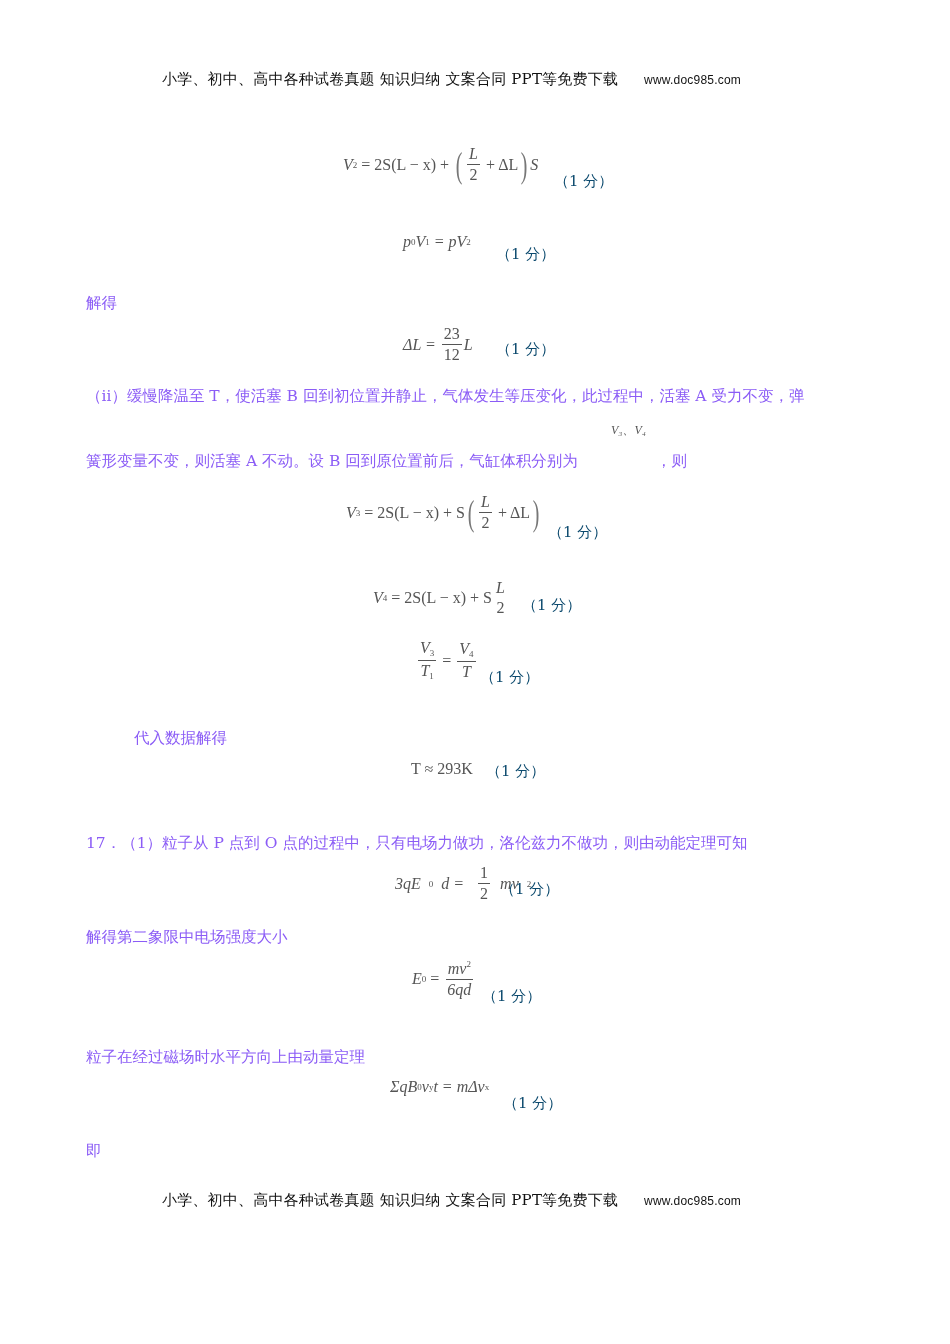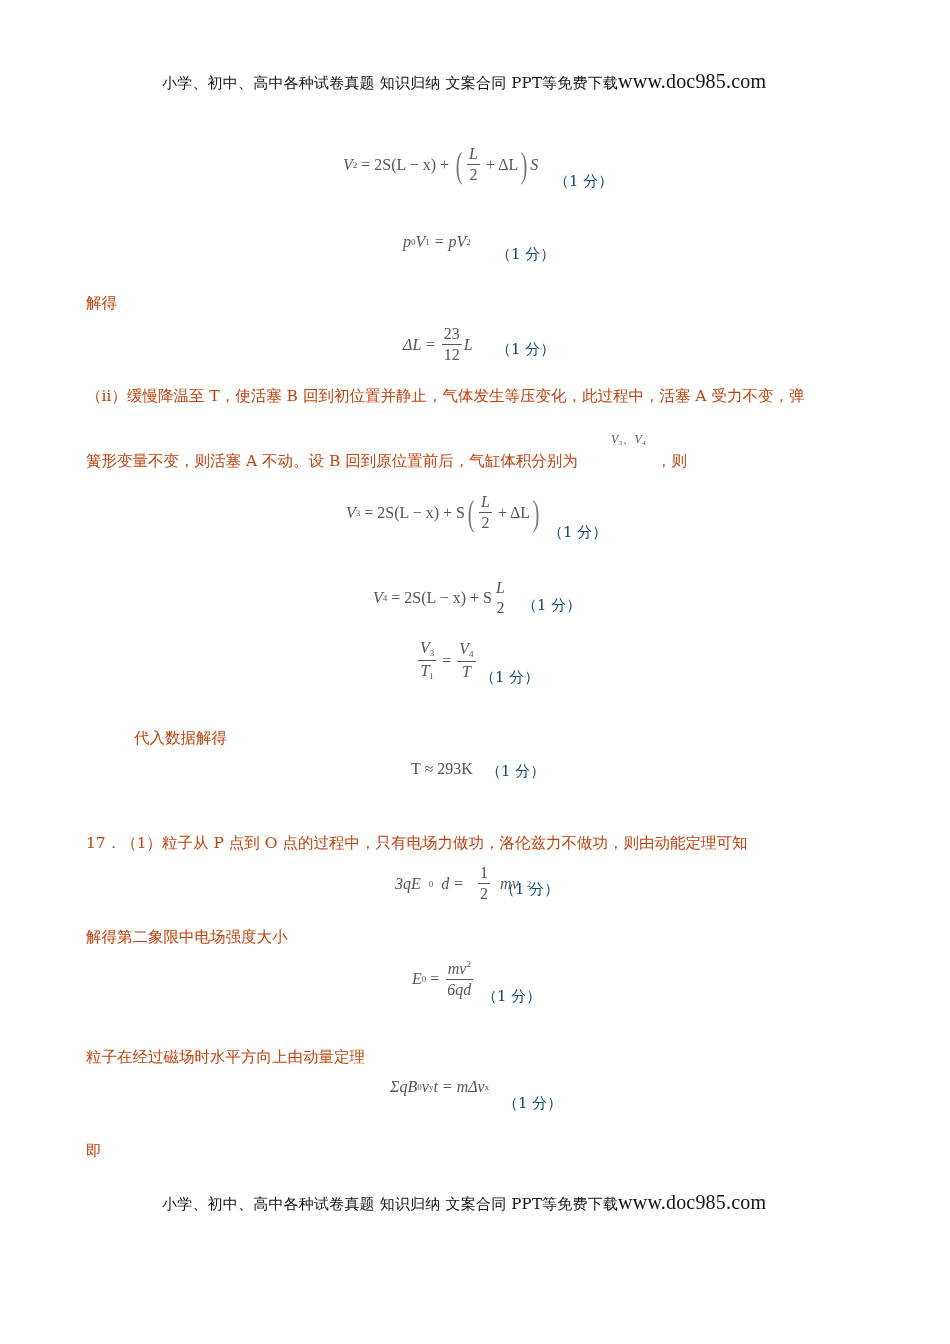--- a/index.html
+++ b/index.html
@@ -1,21 +1,21 @@
 <!DOCTYPE html>
 <html><head>
 <meta charset="utf-8">
 <style>
   html, body { margin: 0; padding: 0; background: #ffffff; }
   body { width: 950px; height: 1344px; position: relative; overflow: hidden;
          font-family: "DejaVu Serif", "Liberation Serif", serif; color: #1a1a1a; }
   .abs { position: absolute; white-space: nowrap; }
   .hdr { font-size: 15px; color: #111; letter-spacing: 0.2px; }
-  .hdr .url { font-family: Liberation Serif, serif; font-size: 20px; }
-  .txt { font-size: 15.5px; color: #c2410c; }
+  .hdr .url { margin-left: 26px; font-family: Liberation Sans, sans-serif; font-size: 12px; }
+  .txt { font-size: 15.5px; color: #8b5cf6; }
   .eq { font-family: "Liberation Serif", serif; font-size: 16px; color: #555; display: flex; align-items: center; }
   .eq i { font-style: italic; }
   .eq sub { font-size: 9px; vertical-align: -3px; font-style: normal; }
   .eq sup { font-size: 9px; vertical-align: 7px; }
   .score { font-size: 15px; color: #0c4a6e; font-family: "DejaVu Serif", "Liberation Serif", serif; }
   .frac { display: inline-flex; flex-direction: column; align-items: center; margin: 0 2px; line-height: 1; }
   .frac .num { padding: 0 2px 2px; border-bottom: 1px solid #555; }
   .frac .den { padding: 2px 2px 0; }
   .paren { font-size: 36px; font-weight: 100; color: #777; transform: scaleX(0.55); display: inline-block; line-height: 1; }
   .small-inline { font-family: "Liberation Serif", serif; font-size: 12px; color: #555; font-style: italic; }
@@ -59,21 +59,21 @@
   <span class="frac">
       <span class="num">23</span>
       <span class="den">12</span>
     </span>
   <i>L</i>
 </div>
 <div class="abs score" style="left:496px; top:340px;">（1 分）</div>
 
 <div class="abs txt" style="left:86px; top:386px;">（ⅱ）缓慢降温至 T，使活塞 B 回到初位置并静止，气体发生等压变化，此过程中，活塞 A 受力不变，弹</div>
 <div class="abs txt" style="left:86px; top:451px;">簧形变量不变，则活塞 A 不动。设 B 回到原位置前后，气缸体积分别为</div>
-<div class="abs small-inline" style="left:611px; top:431px;">V₃、V₄</div>
+<div class="abs small-inline" style="left:611px; top:422px;">V₃、V₄</div>
 <div class="abs txt" style="left:656px; top:451px;">，则</div>
 
 <div class="abs eq" style="left:346px; top:494px;">
   <i>V</i>
     <sub>3</sub>
   <span style="white-space:pre;"> = 2S(L − x) + S</span>
   <span class="paren">(</span>
   <span class="frac">
       <i class="num">L</i>
       <span class="den">2</span>

